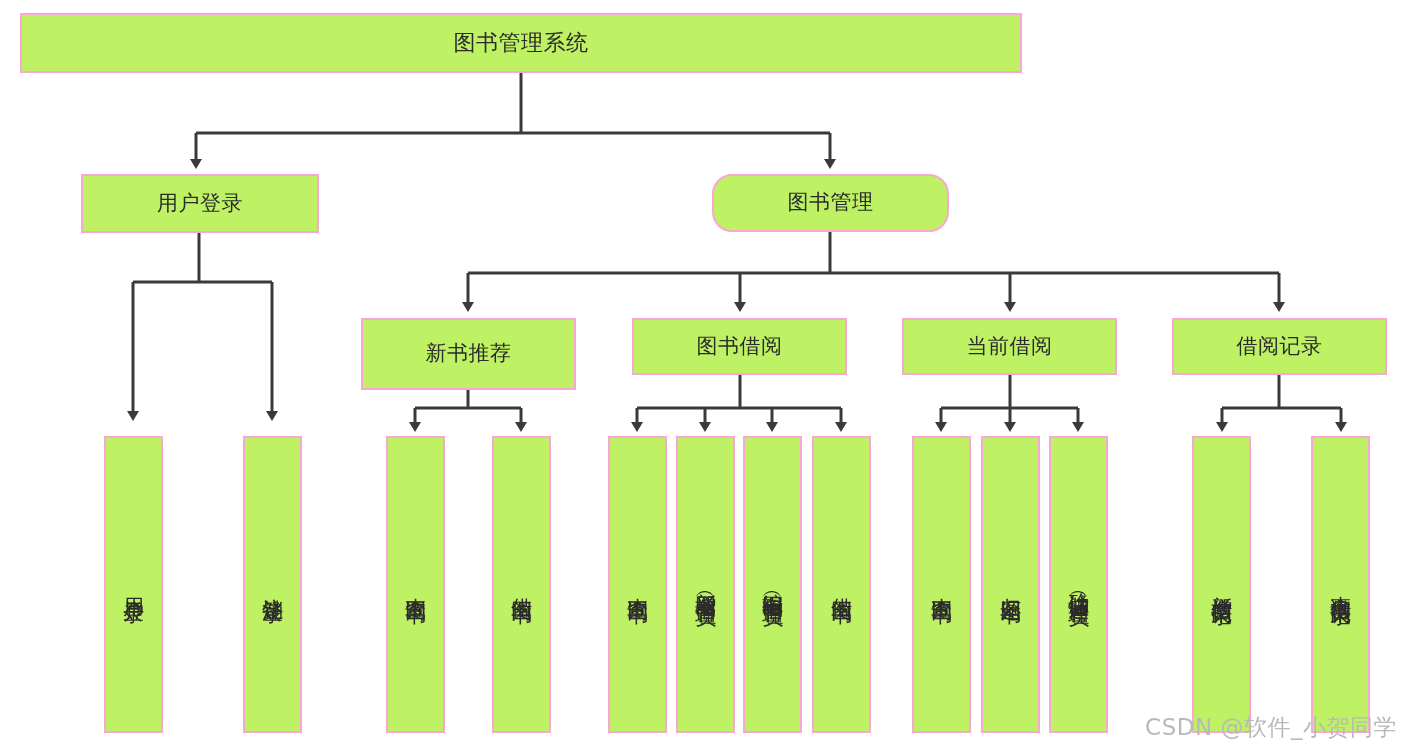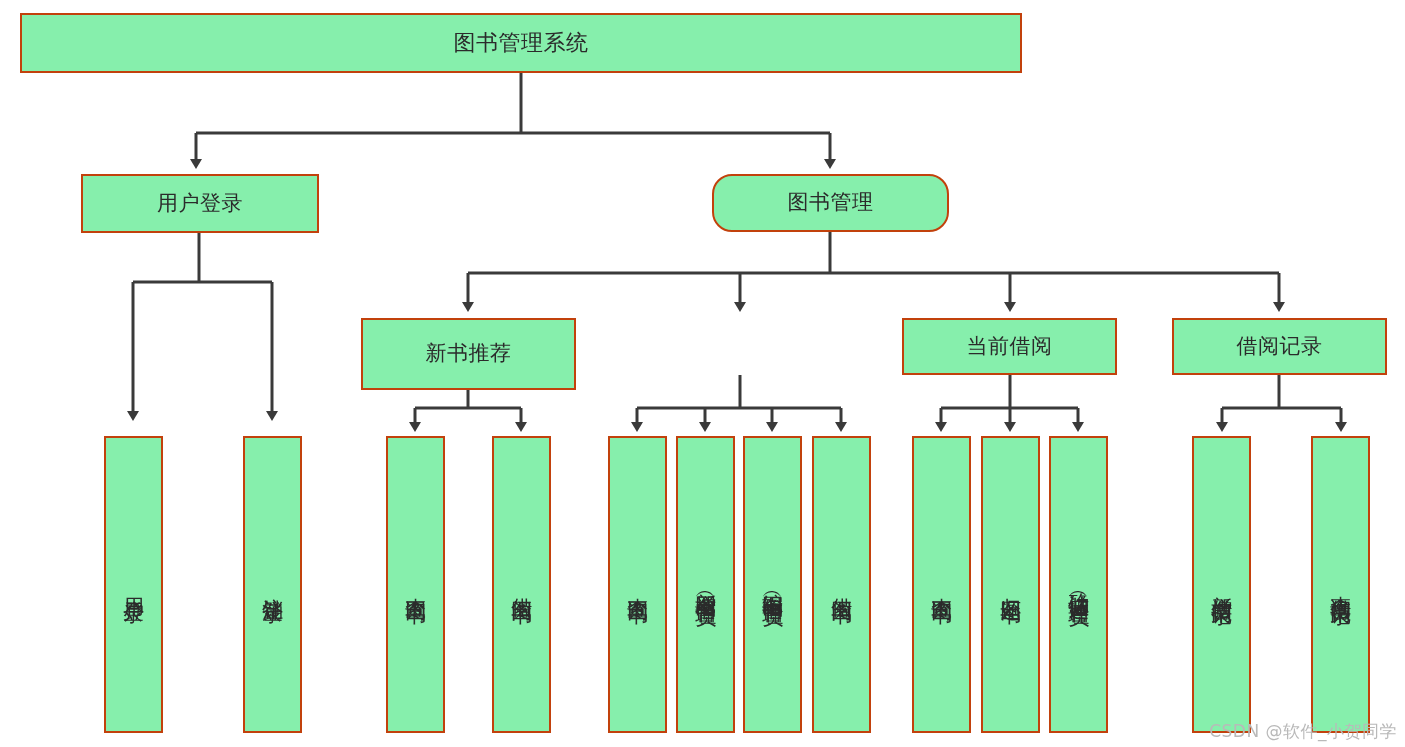--- a/index.html
+++ b/index.html
@@ -20,22 +20,22 @@
   #diagram-svg {
     position: absolute;
     left: 0;
     top: 0;
     width: 1405px;
     height: 747px;
   }
   .node {
     position: absolute;
     box-sizing: border-box;
-    border: 2px solid #c2410c;
-    background: #86efac;
+    border: 2px solid #f9a8d4;
+    background: #bef264;
     display: flex;
     align-items: center;
     justify-content: center;
     color: #2b2b2b;
   }
   .node .label-h {
     font-size: 21px;
     line-height: 1.1;
     letter-spacing: 0.5px;
     white-space: nowrap;
@@ -51,21 +51,21 @@
     line-height: 1.35;
     letter-spacing: 2px;
     white-space: nowrap;
     text-align: center;
   }
   .level-1 .label-h { font-size: 22px; }
   .watermark {
     position: absolute;
     right: 8px;
     bottom: 4px;
-    font-size: 17px;
+    font-size: 23px;
     color: #b9b9b9;
     letter-spacing: 0.5px;
     white-space: nowrap;
     pointer-events: none;
   }
 </style>
 </head>
 <body>
 
 <div id="canvas">
@@ -129,20 +129,23 @@
   </div>
 
   <div class="node" style="left:712px; top:174px; width:237px; height:58px;border-radius:20px;">
     <span class="label-h">图书管理</span>
   </div>
 
   <div class="node" style="left:361px; top:318px; width:215px; height:72px;">
     <span class="label-h">新书推荐</span>
   </div>
 
+  <div class="node" style="left:632px; top:318px; width:215px; height:57px;">
+    <span class="label-h">图书借阅</span>
+  </div>
 
   <div class="node" style="left:902px; top:318px; width:215px; height:57px;">
     <span class="label-h">当前借阅</span>
   </div>
 
   <div class="node" style="left:1172px; top:318px; width:215px; height:57px;">
     <span class="label-h">借阅记录</span>
   </div>
 
   <div class="node vertical" style="left:104px; top:436px; width:59px; height:297px;">

